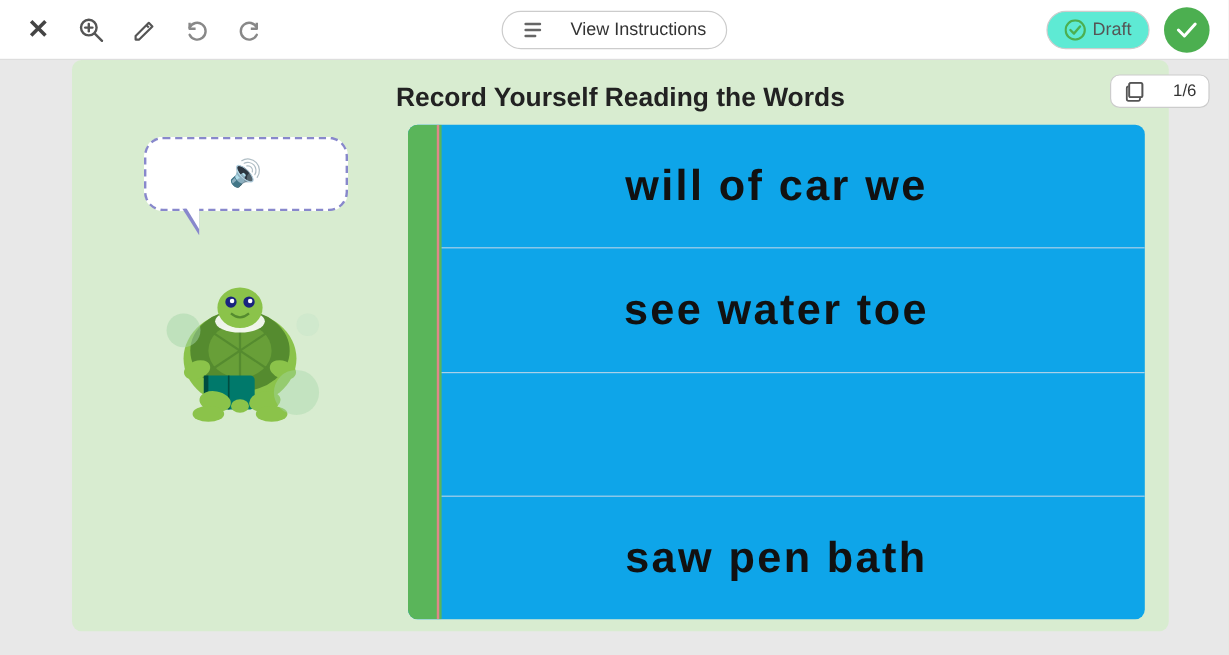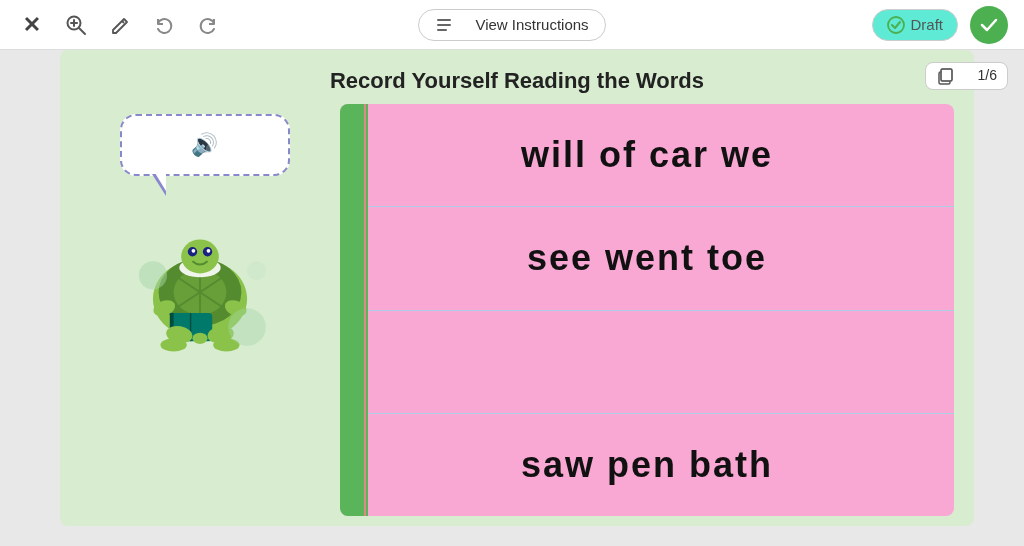--- a/index.html
+++ b/index.html
@@ -209,21 +209,21 @@
 
     .turtle-img {
       margin-top: 24px;
       width: 160px;
       height: 160px;
     }
 
     
     .right-panel {
       flex: 1;
-      background: #f9a8d4;
+      background: #0ea5e9;
       border-radius: 8px;
       display: flex;
       flex-direction: column;
       justify-content: center;
       padding: 0;
       position: relative;
       overflow: hidden;
       margin-left: 10px;
     }
 
@@ -402,21 +402,21 @@
       </svg>
     </div>
 
     <div class="right-panel">
       <div class="green-bar"></div>
       <div class="lined-section">
         <div class="line-row">
           <span class="words-text">will  of  car  we</span>
         </div>
         <div class="line-row">
-          <span class="words-text">see  went  toe</span>
+          <span class="words-text">see  water  toe</span>
         </div>
         <div class="line-row">
           <span class="words-text"></span>
         </div>
         <div class="line-row">
           <span class="words-text">saw  pen  bath</span>
         </div>
       </div>
     </div>
   </div>

